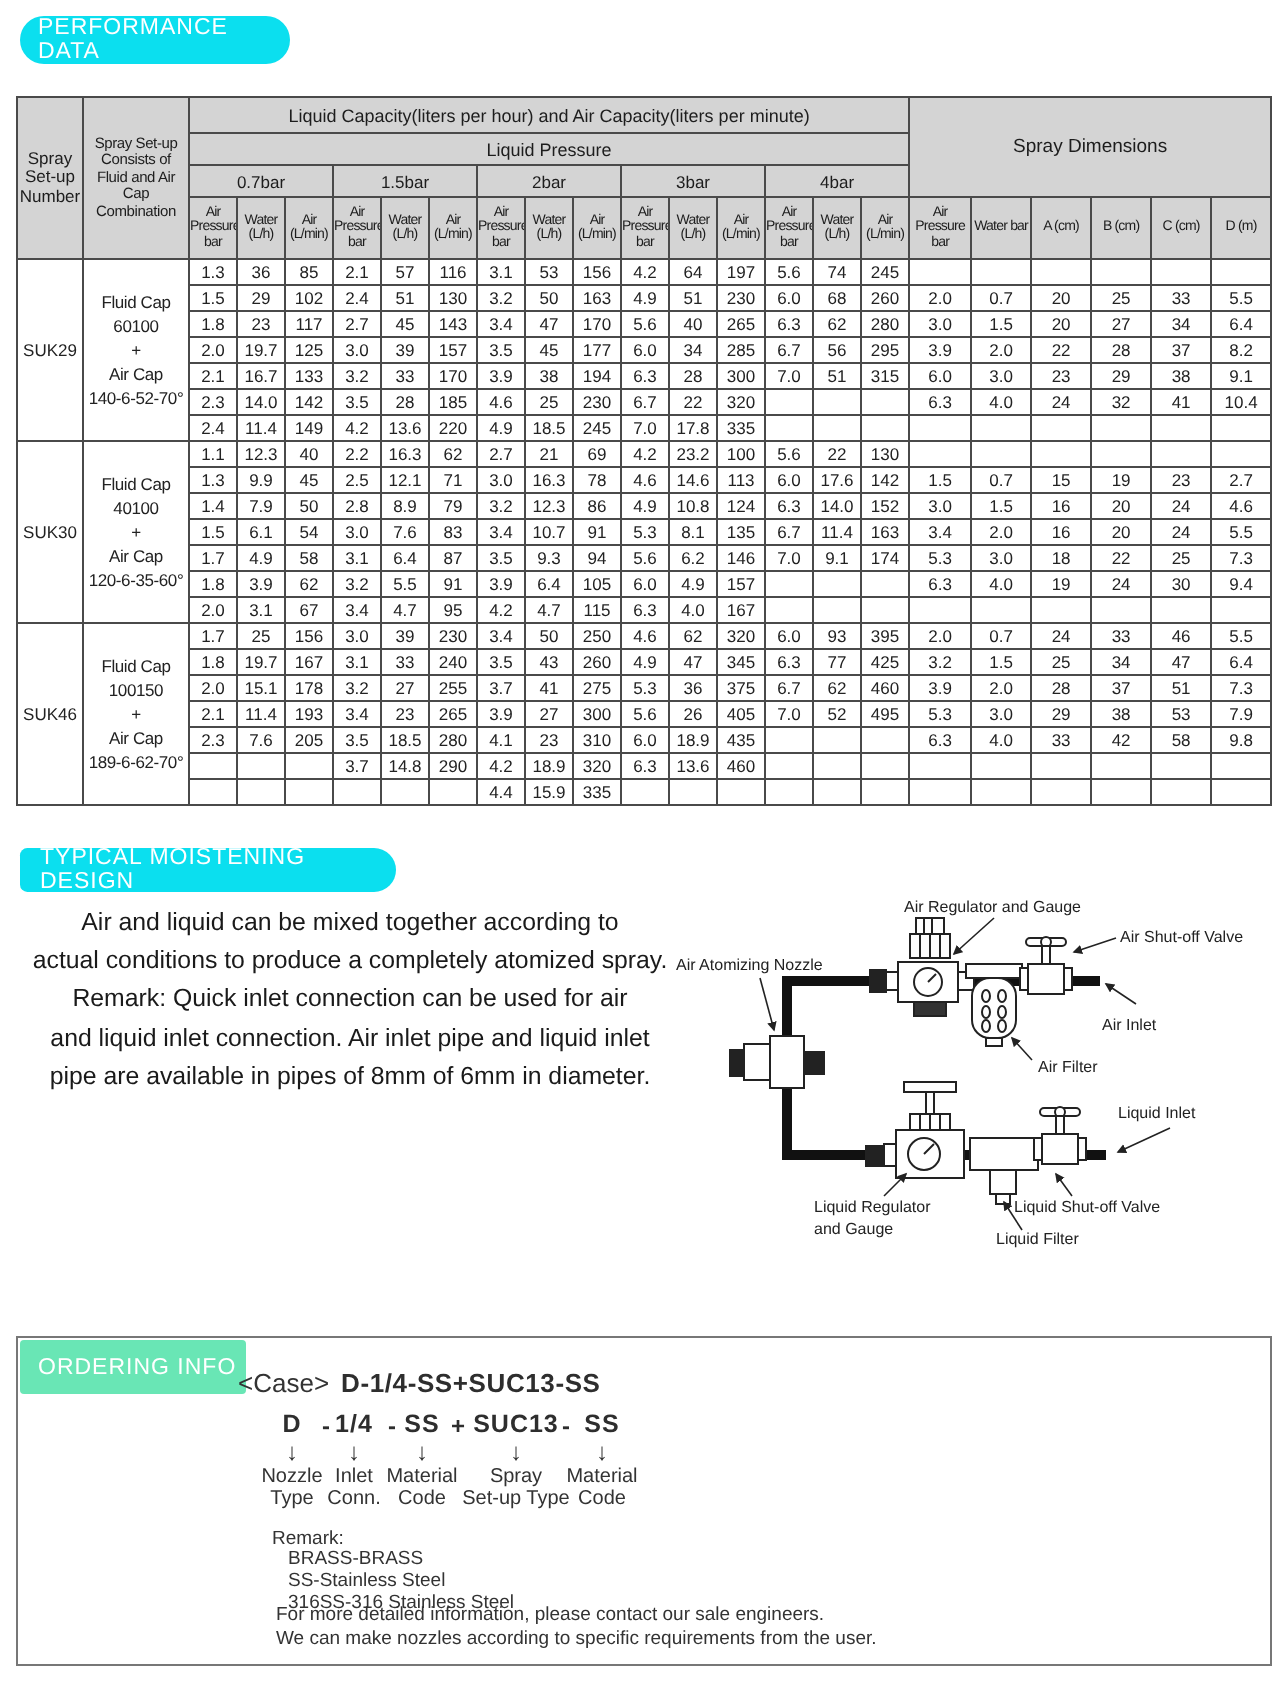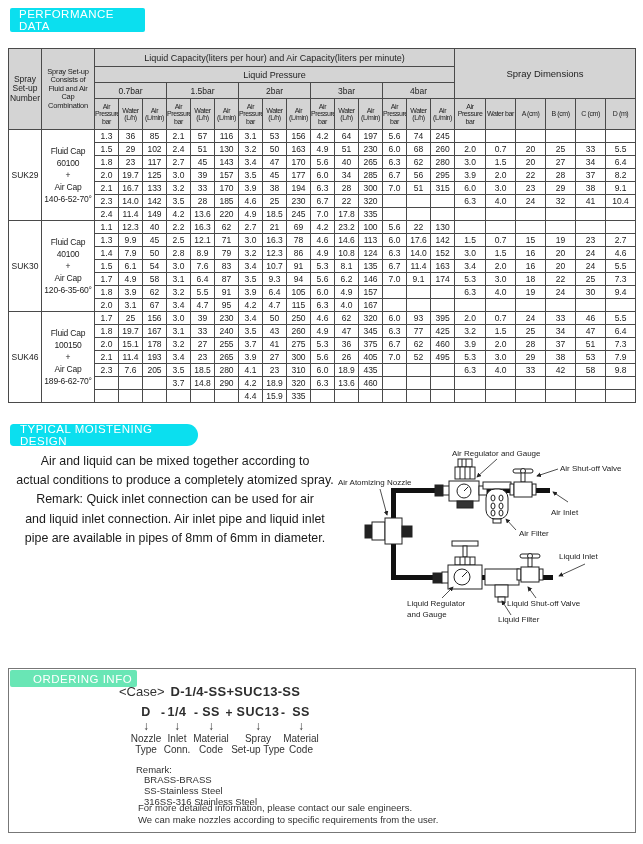--- a/index.html
+++ b/index.html
@@ -2,25 +2,25 @@
 <html style="--header_cyan: #0BDFEF; --ordering_mint: #69E6B5; --table_header_gray: #D4D4D4; --water_highlight: #F2F7C8;"><head>
 <meta charset="utf-8">
 <style>
   html,body{margin:0;padding:0;background:#fff;}
   .page{position:relative;width:643px;height:844px;background:#fff;overflow:hidden;
         font-family:"Liberation Sans",sans-serif;color:#222;}
   
   .sec-label{position:absolute;color:#fff;font-size:11.5px;letter-spacing:.5px;
              display:flex;align-items:center;}
   .lbl-perf{left:10px;top:8px;width:126px;height:24px;background:var(--header_cyan);
-            padding-left:9px;border-radius:2px;}
+            padding-left:9px;border-radius:12px;}
   .lbl-moist{left:10px;top:424px;width:178px;height:22px;background:var(--header_cyan);
              padding-left:10px;border-radius:4px 12px 12px 4px;}
-  .lbl-order{left:1px;top:1px;width:104px;height:17px;background:var(--ordering_mint);
-             padding-left:23px;border-radius:2px;}
+  .lbl-order{left:1px;top:1px;width:104px;height:27px;background:var(--ordering_mint);
+             padding-left:9px;border-radius:2px;}
   
   table.perf{position:absolute;left:8px;top:48px;width:627px;border-collapse:collapse;
              table-layout:fixed;}
   table.perf th,table.perf td{border:1px solid #4a4a4a;text-align:center;vertical-align:middle;
              padding:0;overflow:hidden;}
   table.perf th{background:var(--table_header_gray);font-weight:normal;color:#1d1d1d;}
   .th-cap{font-size:9px;height:17px;}
   .th-lp{font-size:9px;height:15px;}
   .ph{font-size:8.5px;height:15px;}
   .sh{font-size:7px;line-height:7.5px;letter-spacing:-0.4px;height:30px;}

